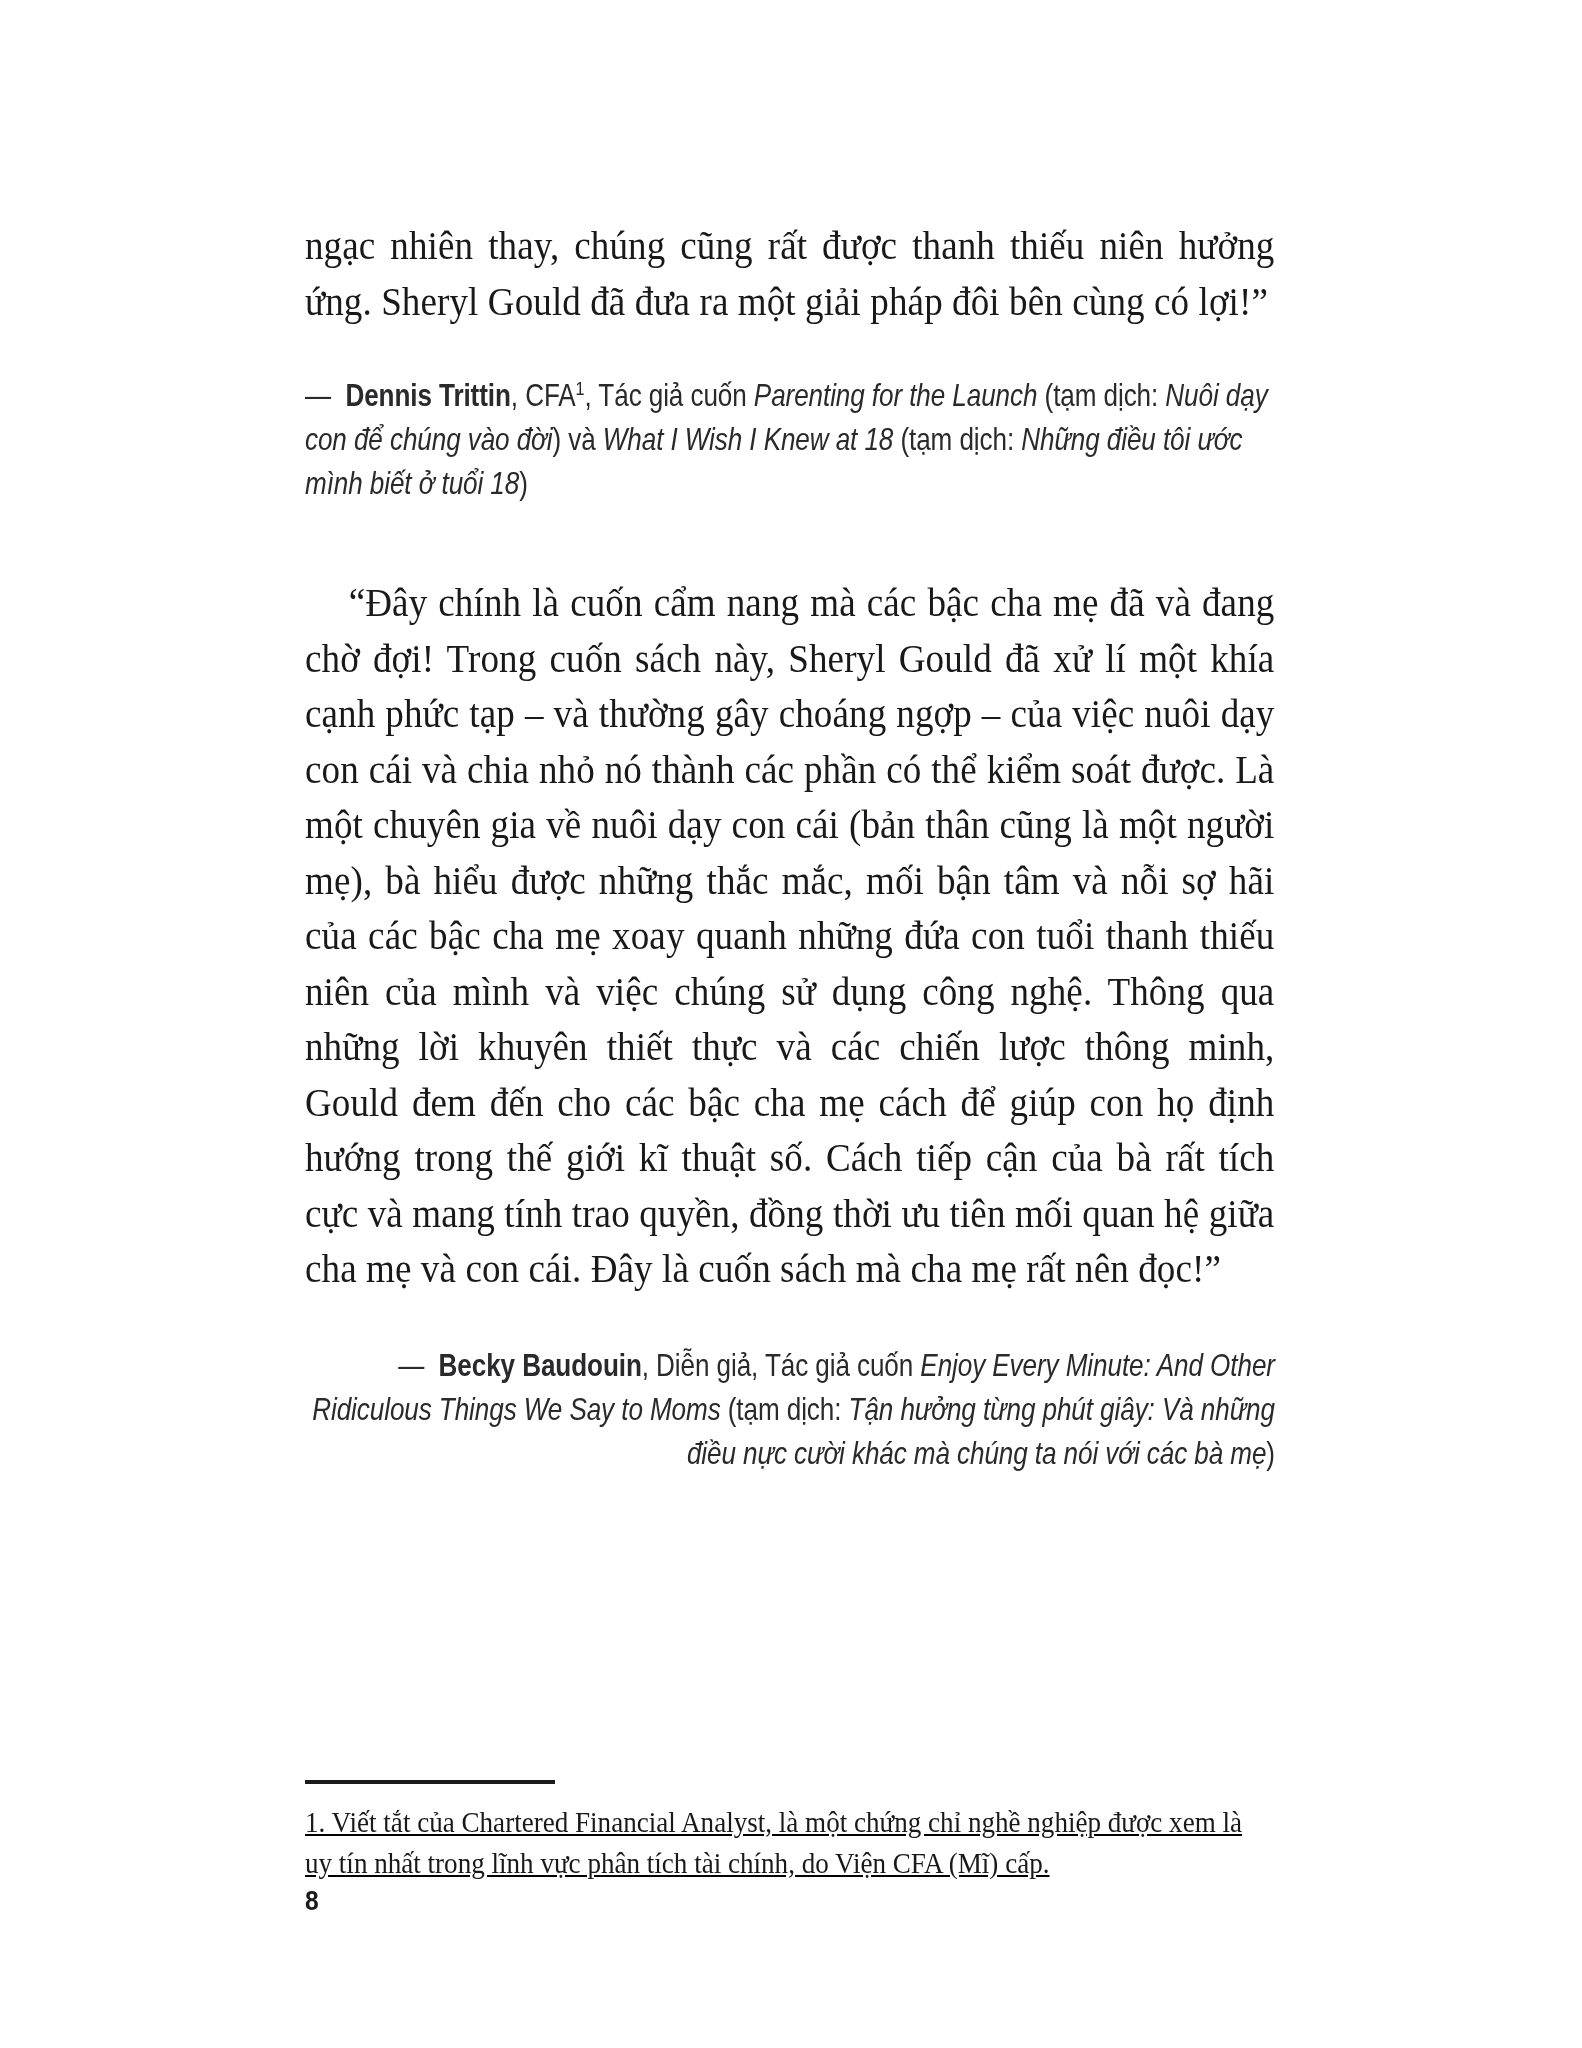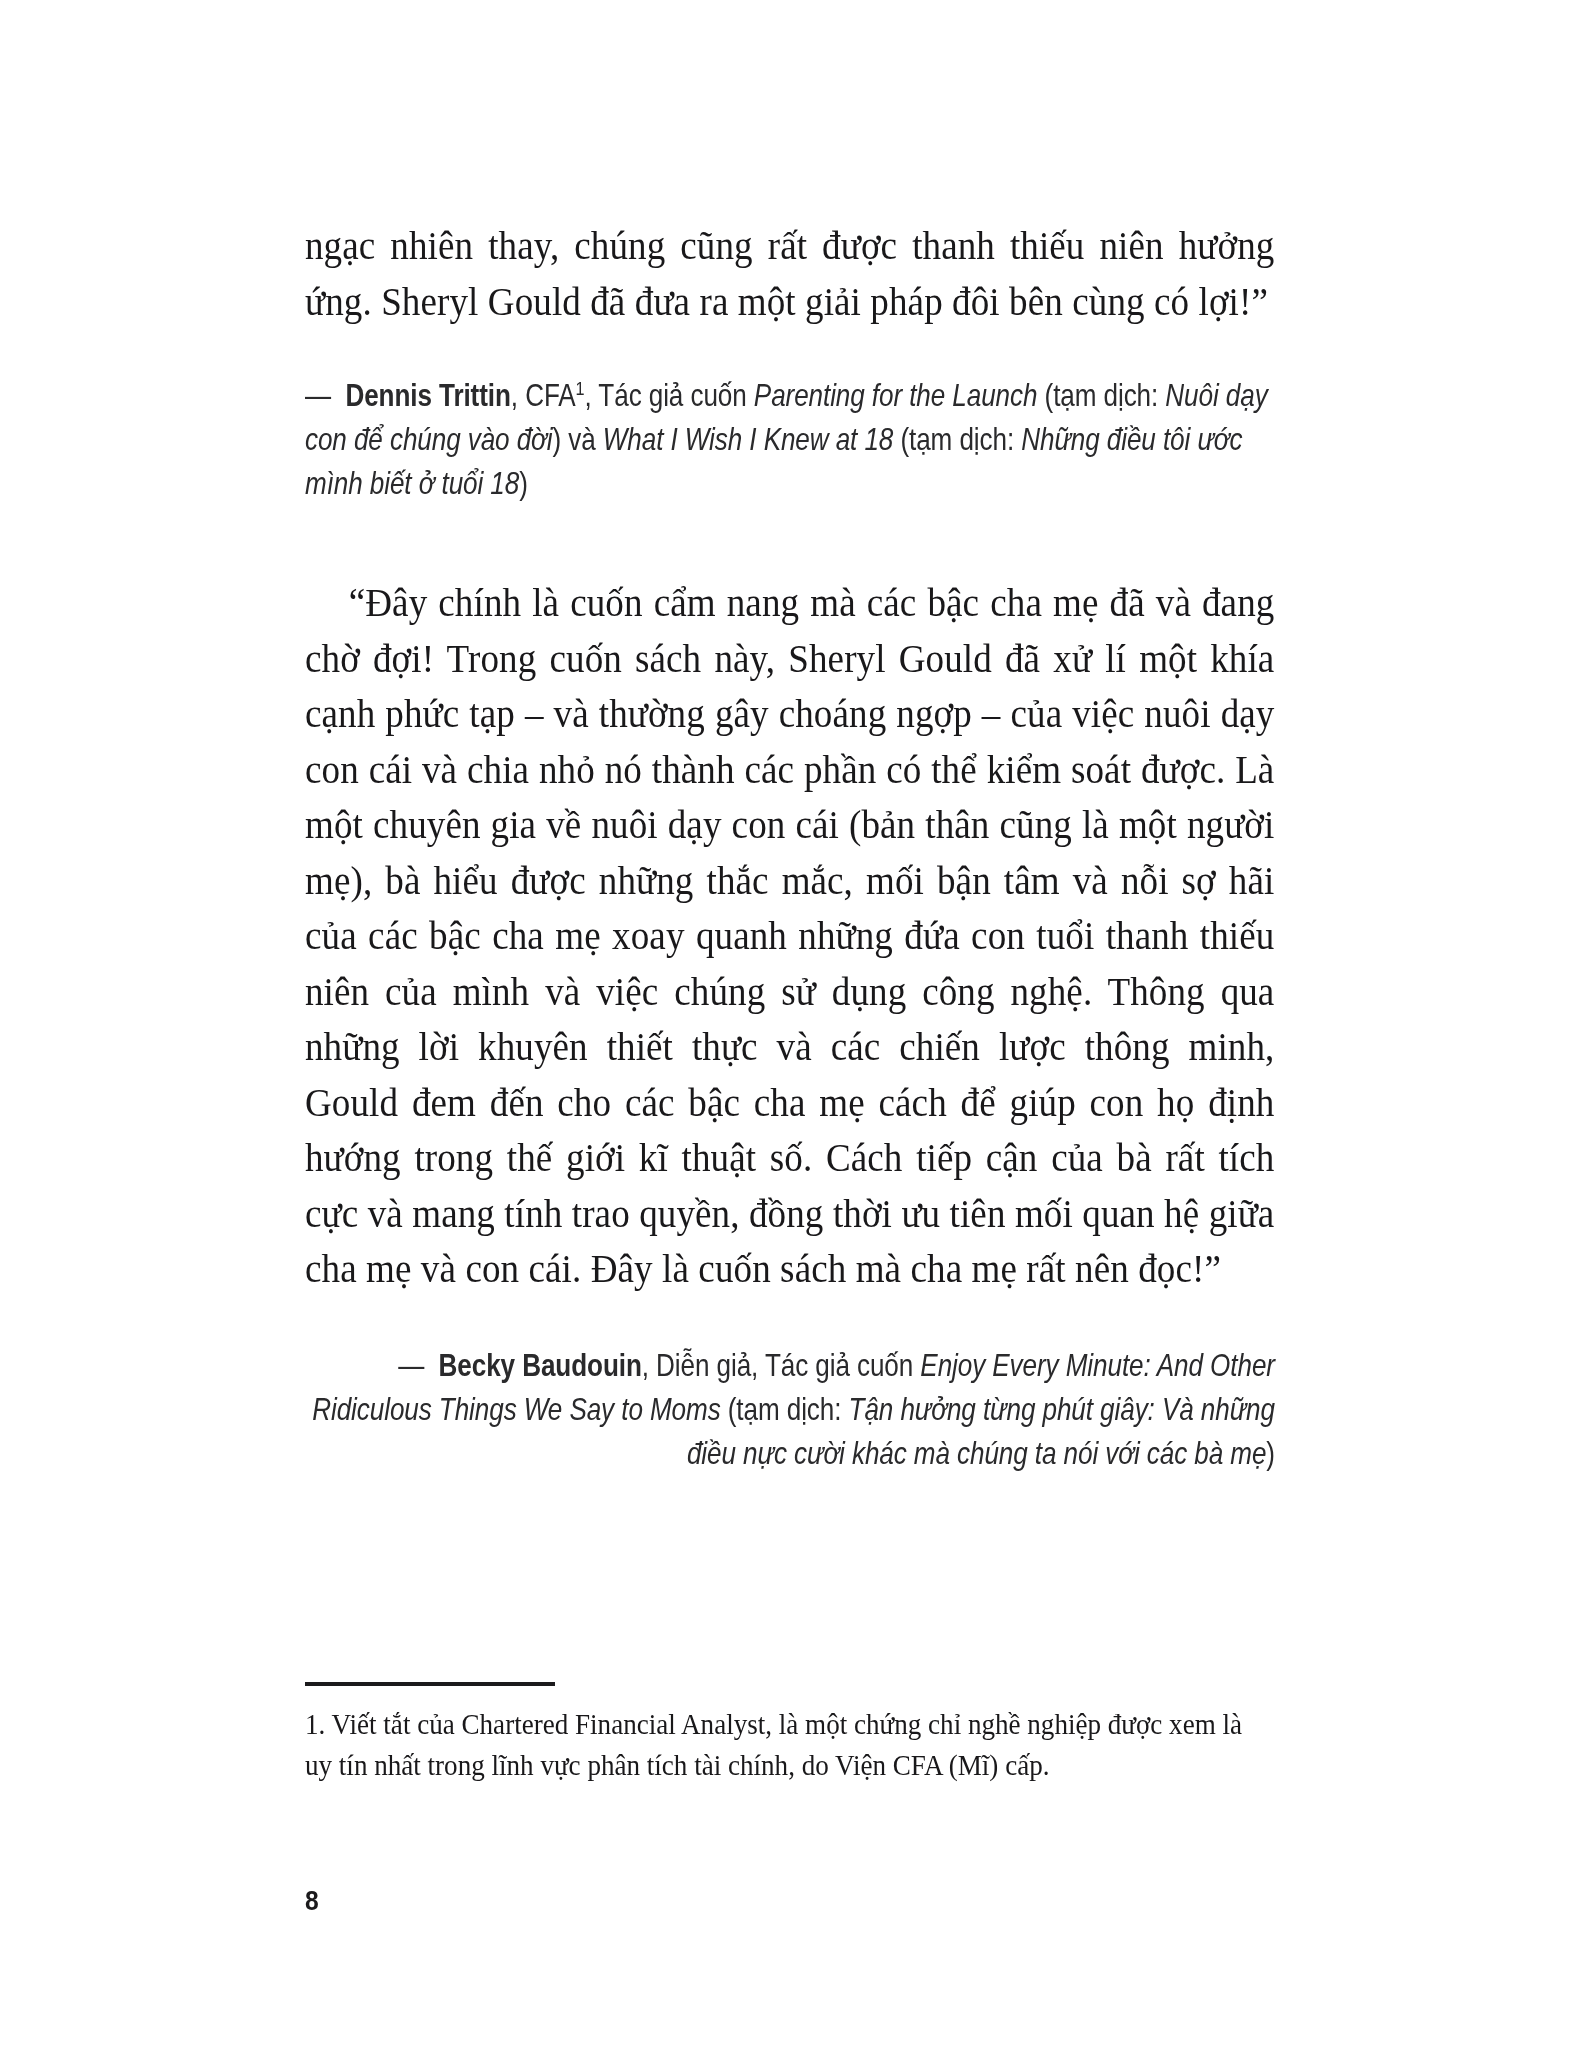--- a/index.html
+++ b/index.html
@@ -91,22 +91,23 @@
     line-height: 0;
   }
   .emdash {
     letter-spacing: 0;
   }
 
   
   .footnote-wrap {
     position: absolute;
     left: 305px;
-    top: 1682px;
+    top: 1780px;
     width: 970px;
+    text-decoration: underline;
   }
   .footnote-rule {
     width: 250px;
     height: 4px;
     background: #1b1a1c;
     margin: 0 0 18px 0;
   }
   .footnote-text {
     font-family: "Liberation Serif", "DejaVu Serif", serif;
     font-size: 28.5px;

